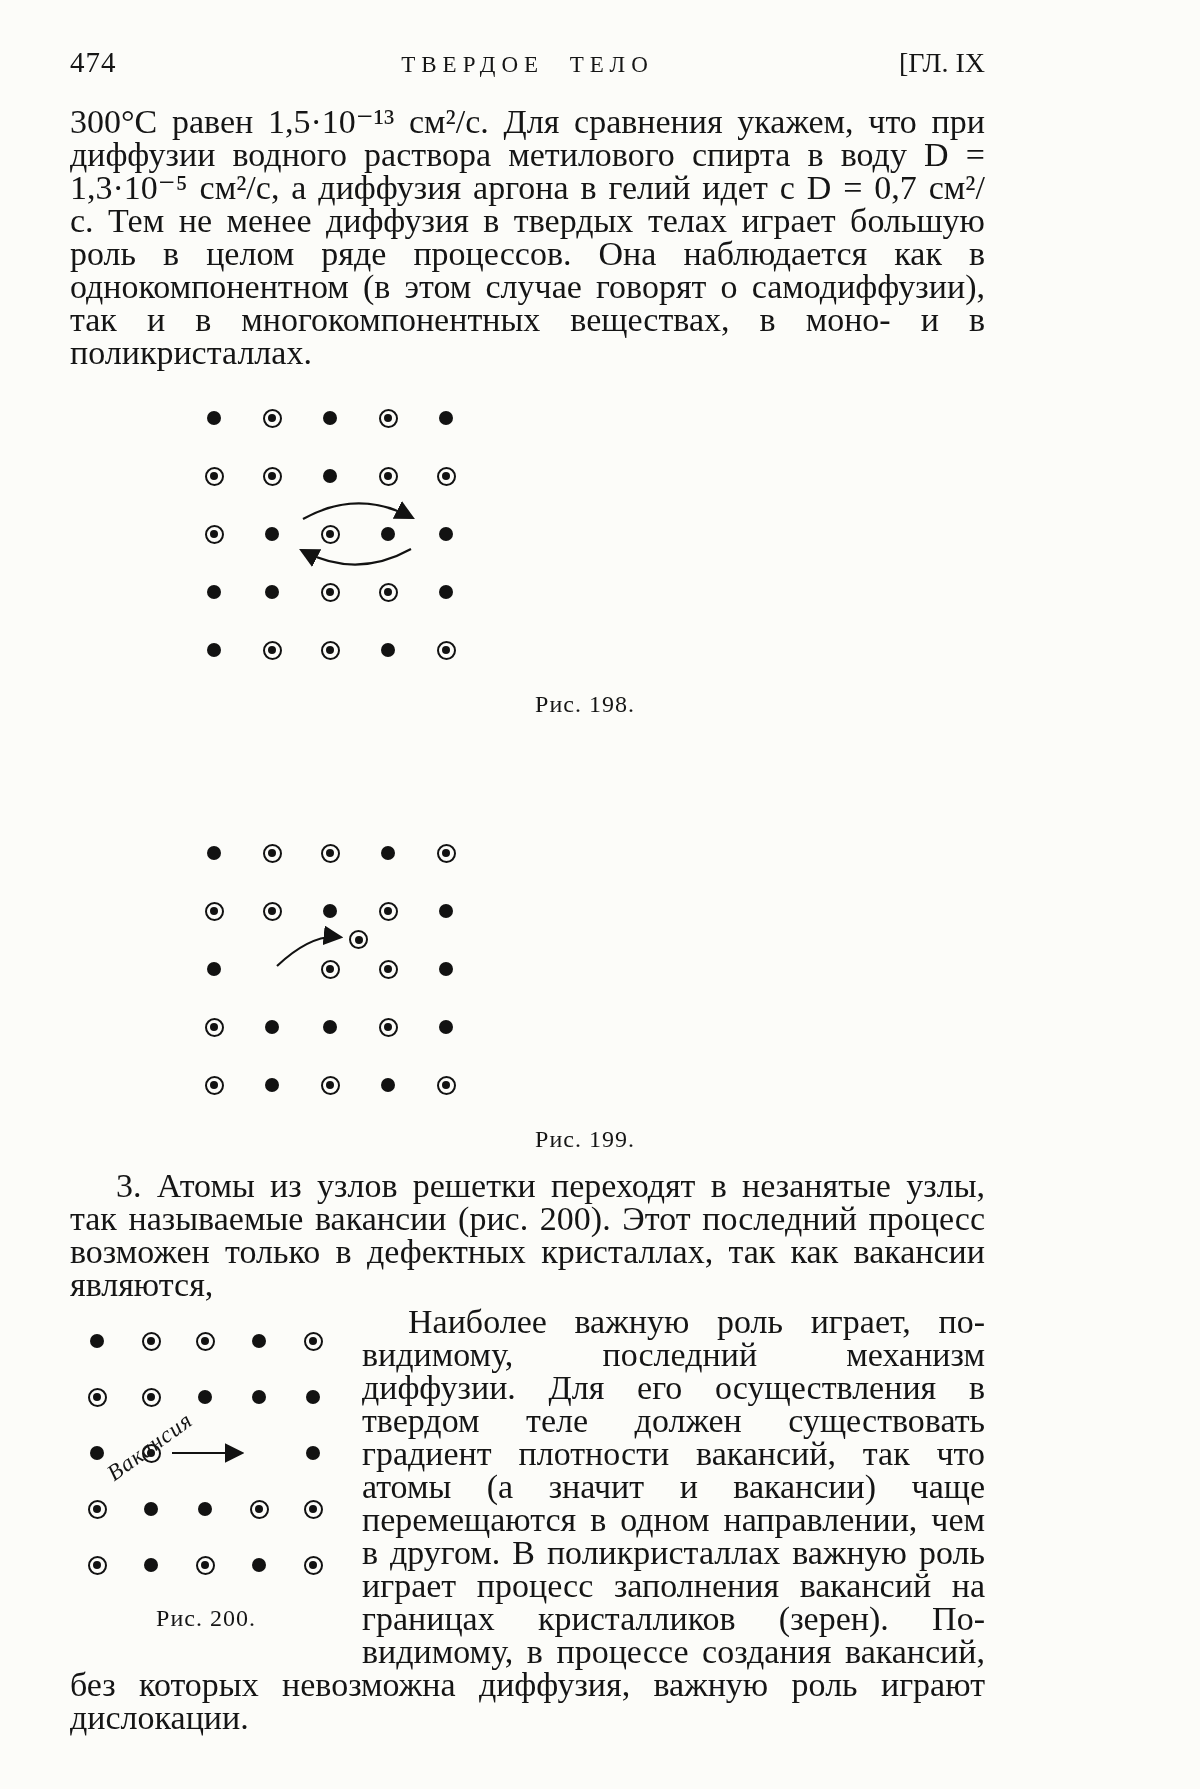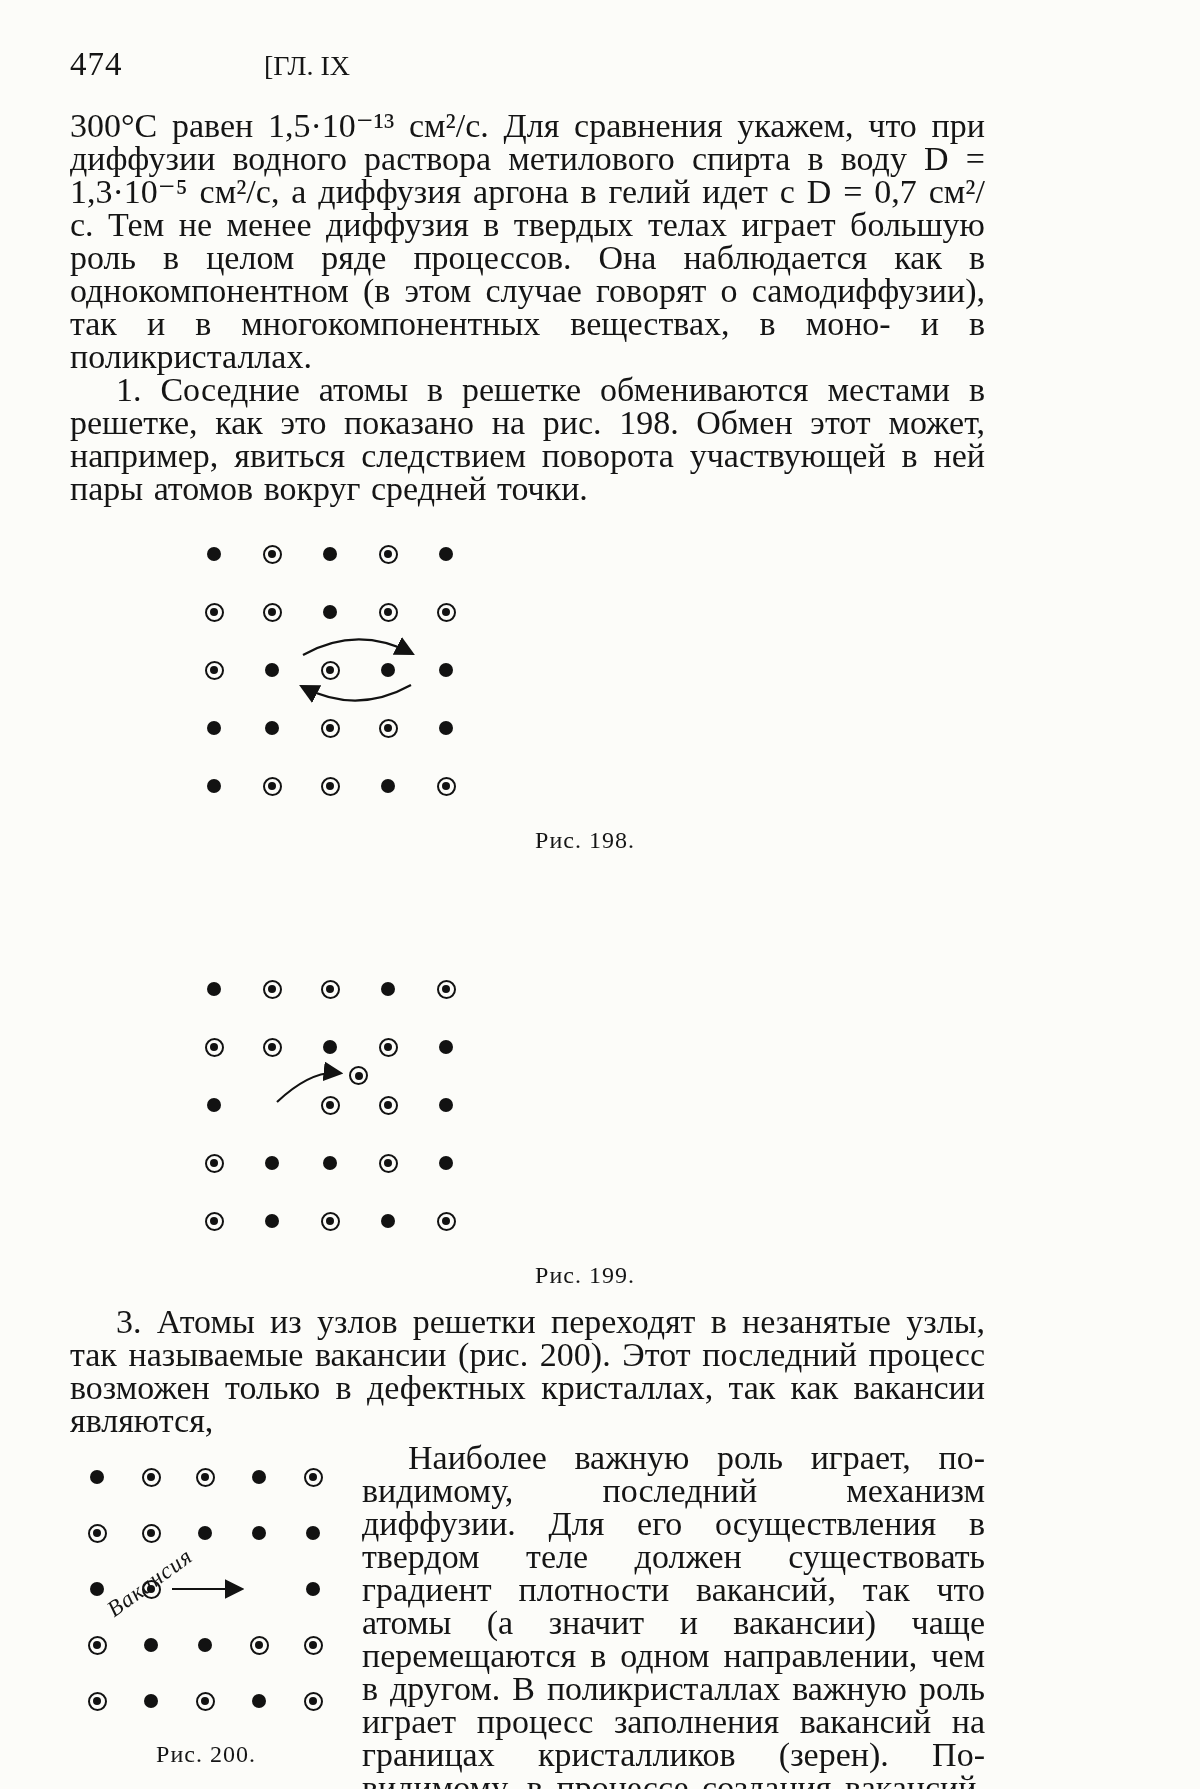--- a/index.html
+++ b/index.html
@@ -9,21 +9,21 @@
     margin:0 auto;
     background:#fcfcf9;
     box-sizing:border-box;
     padding:46px 215px 40px 70px;
     font-family:"Liberation Serif","DejaVu Serif",serif;
     color:#151515;
     overflow:hidden;
   }
   
   .running-head { display:flex; align-items:baseline; margin-bottom:26px; }
-  .page-num   { width:140px; font-size:33px; letter-spacing:1px; }
+  .page-num   { width:140px; font-size:29px; letter-spacing:1px; }
   .run-title  { flex:1; text-align:center; font-size:23px; letter-spacing:6px; word-spacing:14px; }
   .chapter    { width:140px; text-align:right; font-size:28px; }
 
   
   .para {
     font-size:34px; line-height:33px;
     text-align:justify;
     text-indent:46px;
     margin:0;
     word-spacing:2px;
@@ -64,27 +64,27 @@
     letter-spacing:1px;
   }
 </style>
 </head>
 <body>
 
 <div class="page">
 
   <header class="running-head">
     <span class="page-num">474</span>
+    <span class="run-title">ТВЕРДОЕ ТЕЛО</span>
     <span class="chapter">[ГЛ. IX</span>
   </header>
 
   <main>
 
     <p class="para noindent">300°С равен 1,5·10⁻¹³ см²/с. Для сравнения укажем, что при диффузии водного раствора метилового спирта в воду D = 1,3·10⁻⁵ см²/с, а диффузия аргона в гелий идет с D = 0,7 см²/с. Тем не менее диффузия в твердых телах играет большую роль в целом ряде процессов. Она наблюдается как в однокомпонентном (в этом случае говорят о самодиффузии), так и в многокомпонентных веществах, в моно- и в поликристаллах.</p>
-    <p class="para">1. Соседние атомы в решетке обмениваются местами в решетке, как это показано на рис. 198. Обмен этот может, например, явиться следствием поворота участвующей в ней пары атомов вокруг средней точки.</p>
 
     <div class="fig-row">
 
       <figure>
         <div class="grid-wrap">
           <div class="grid">
               <div class="grid-row">
                 <div class="cell">
                   <div class="dot-f"></div>
                 </div>

